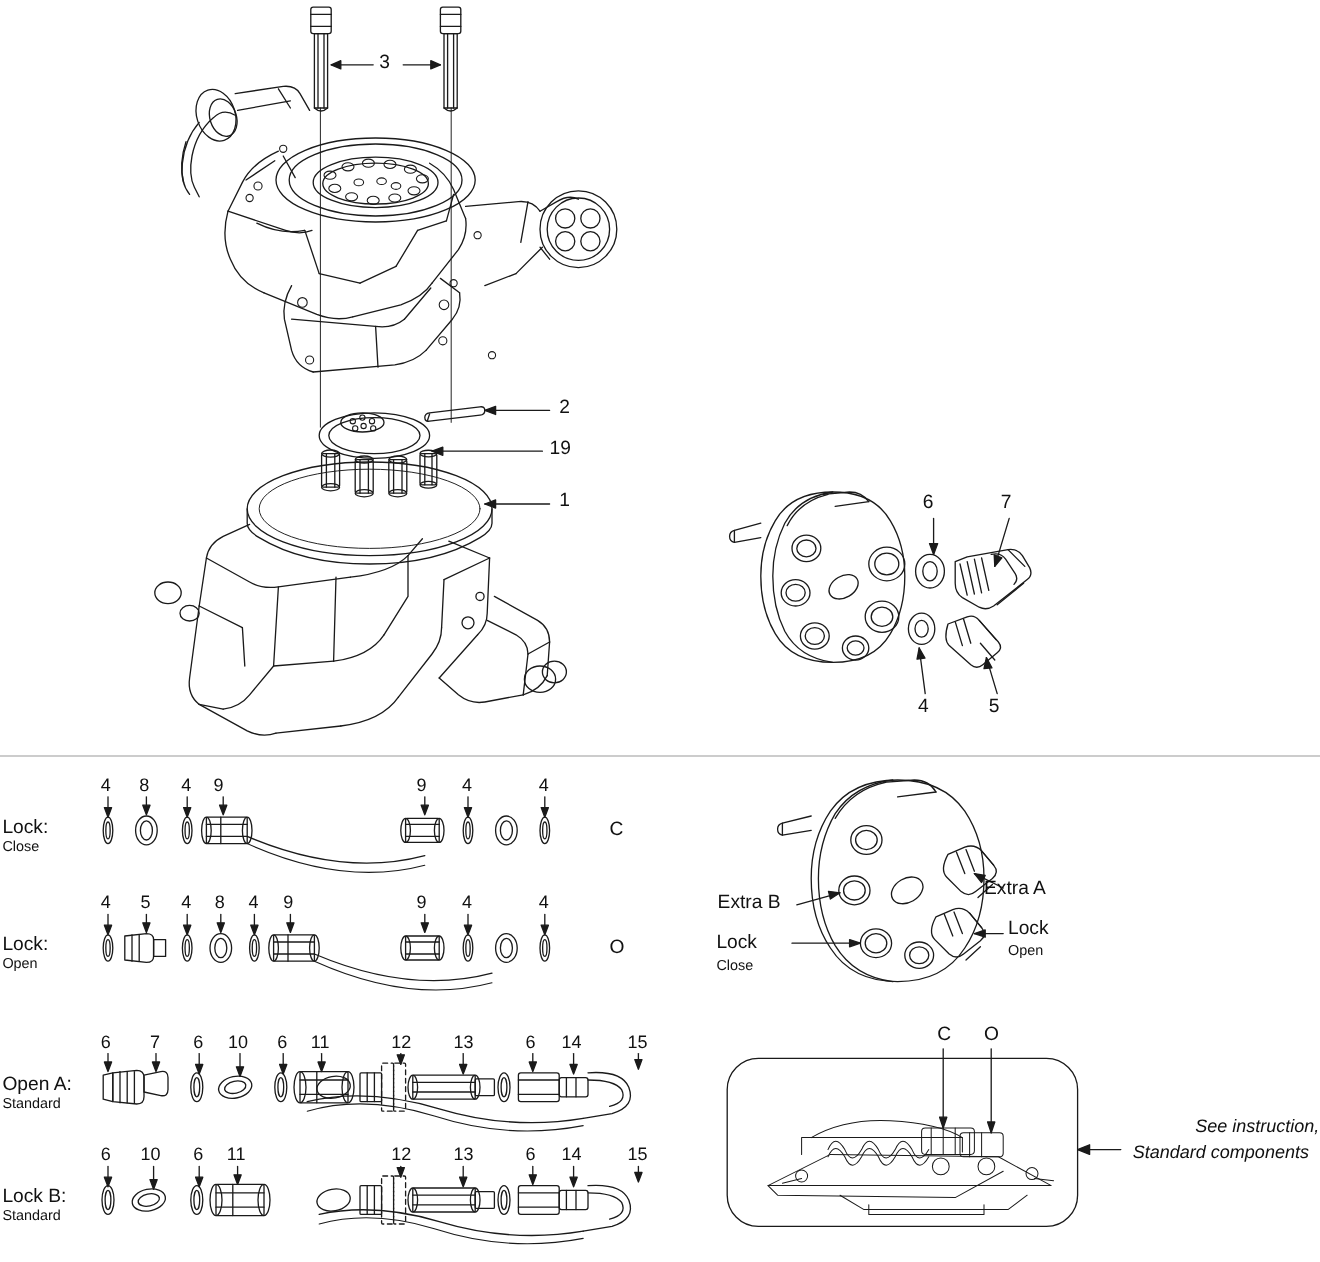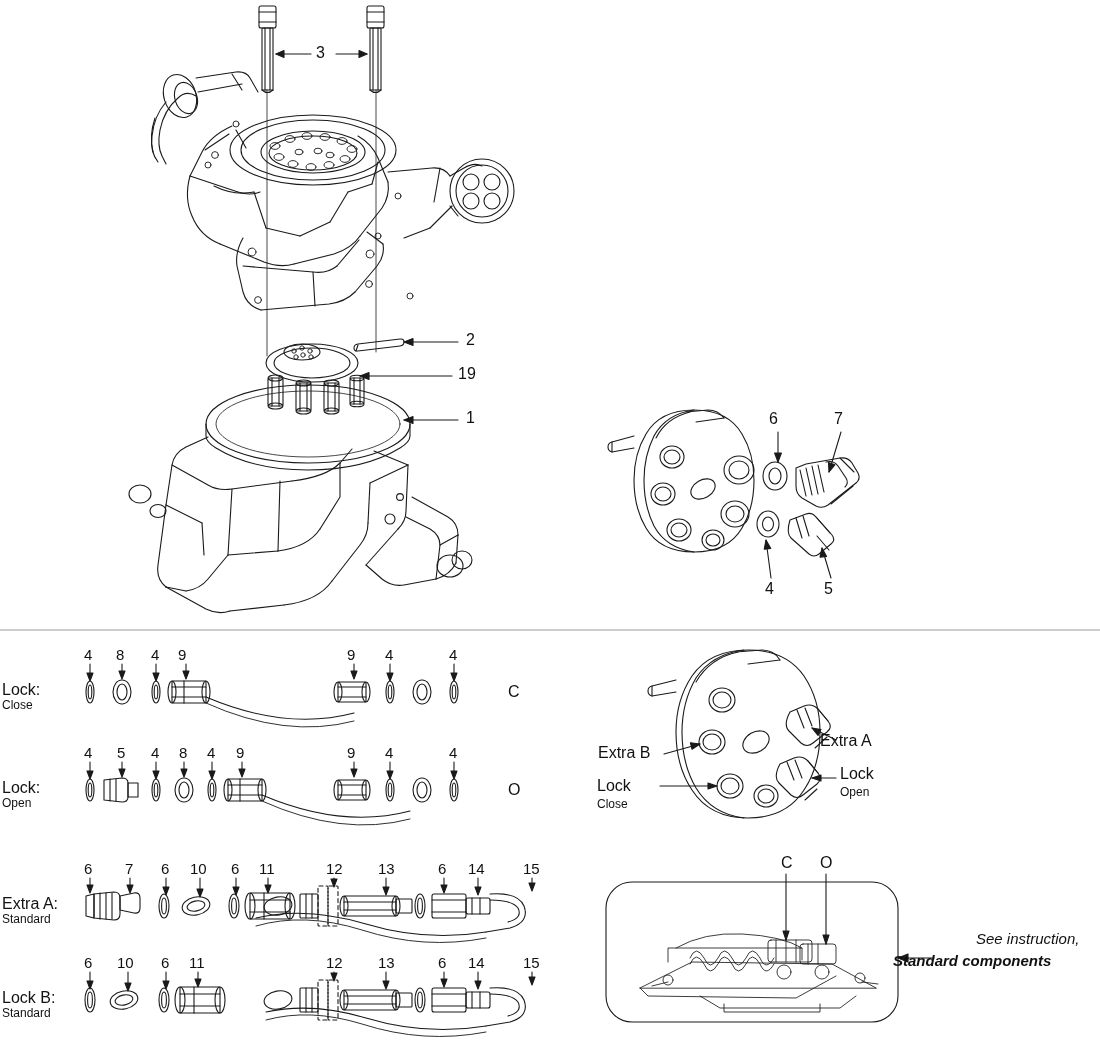--- a/index.html
+++ b/index.html
@@ -637,21 +637,21 @@
 
 <div class="rowlabel" style="left:2px;top:682px;">
   <span>Lock:</span>
   <span class="sub">Close</span>
 </div>
 <div class="rowlabel" style="left:2px;top:780px;">
   <span>Lock:</span>
   <span class="sub">Open</span>
 </div>
 <div class="rowlabel" style="left:2px;top:896px;">
-  <span>Extra A:</span>
+  <span>Open A:</span>
   <span class="sub">Standard</span>
 </div>
 <div class="rowlabel" style="left:2px;top:990px;">
   <span>Lock B:</span>
   <span class="sub">Standard</span>
 </div>
 
 <div class="lbl big" style="left:508px;top:683px;">C</div>
 <div class="lbl big" style="left:508px;top:781px;">O</div>
 
@@ -697,14 +697,14 @@
 
 <div class="lbl big" style="left:820px;top:732px;">Extra A</div>
 <div class="lbl big" style="left:598px;top:744px;">Extra B</div>
 <div class="lbl big" style="left:840px;top:765px;">Lock</div>
 <div class="lbl small" style="left:840px;top:785px;">Open</div>
 <div class="lbl big" style="left:597px;top:777px;">Lock</div>
 <div class="lbl small" style="left:597px;top:797px;">Close</div>
 
 <div class="lbl big" style="left:781px;top:854px;">C</div>
 <div class="lbl big" style="left:820px;top:854px;">O</div>
-<div class="lbl ital" style="left:976px;top:930px;">See instruction,</div>
-<div class="lbl ital" style="left:893px;top:952px;font-weight:bold;">Standard components</div>
+<div class="lbl ital" style="left:996px;top:930px;">See instruction,</div>
+<div class="lbl ital" style="left:944px;top:952px;">Standard components</div>
 
 </body></html>

